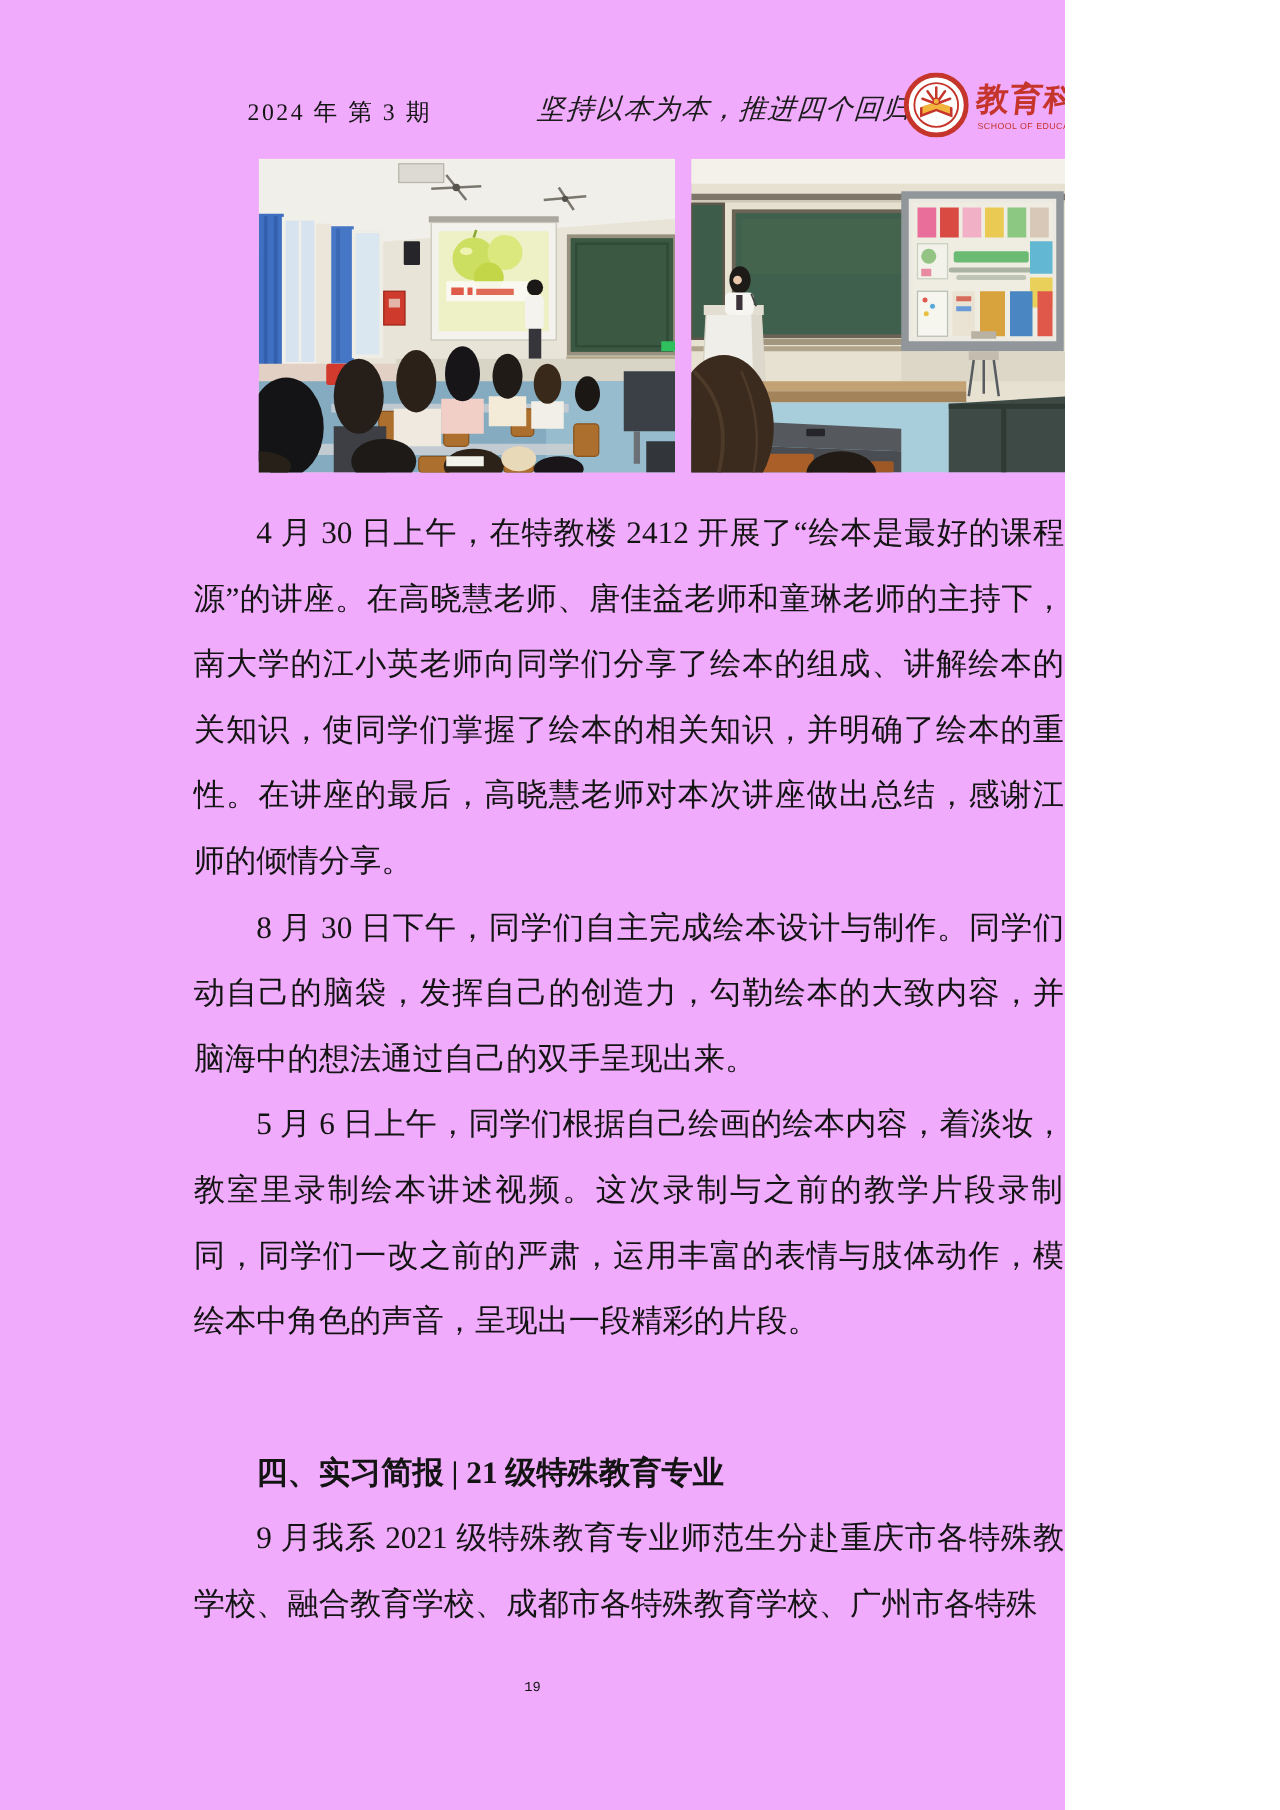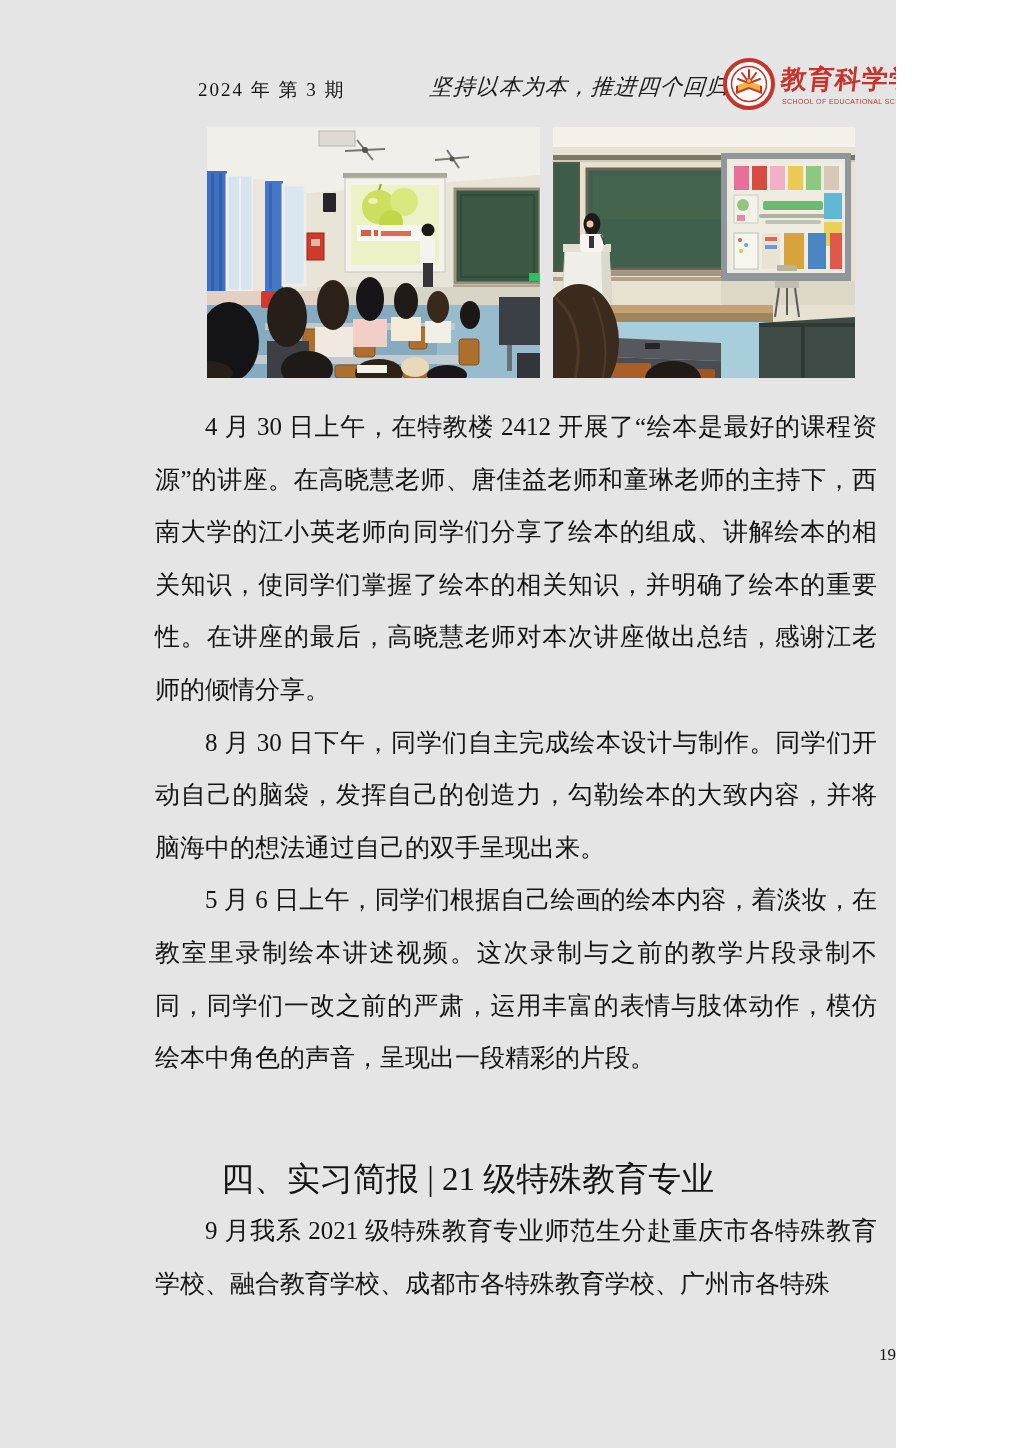--- a/index.html
+++ b/index.html
@@ -1,41 +1,41 @@
 <!DOCTYPE html>
 <html><head>
 <meta charset="utf-8">
 <style>
   html,body { margin:0; padding:0; background:#ffffff; }
   .page {
-    position:relative; width:852px; height:1448px; background:#e5e5e5;
-    font-family:"Liberation Serif","DejaVu Serif",serif; color:#141414; overflow:hidden;padding-left:44px;
+    position:relative; width:852px; height:1448px; background:#f0abfc;
+    font-family:"Liberation Serif","DejaVu Serif",serif; color:#141414; overflow:hidden;
   }
   
   .issue   { position:absolute; left:198px; top:77px; font-size:19px; letter-spacing:2px; }
   .slogan  { position:absolute; left:430px; top:72px; font-size:22px; font-style:italic;
              letter-spacing:1px; color:#1c1c1c; transform:skewX(-4deg); }
   .logo    { position:absolute; left:723px; top:56px; width:190px; height:62px; }
   .seal    { position:absolute; left:0; top:2px; width:52px; height:52px; }
   .logo-cn { position:absolute; left:58px; top:6px; width:132px; font-size:26px; font-weight:bold;
              color:#c5352b; letter-spacing:1px; transform:skewX(-6deg); white-space:nowrap; }
   .logo-en { position:absolute; left:59px; top:42px; width:132px; font-size:7px; color:#c5352b;
              letter-spacing:.4px; font-family:"Liberation Sans",sans-serif; white-space:nowrap; }
   
   .photos  { position:absolute; left:207px; top:127px; display:flex; gap:13px; }
   .ph      { display:block; }
   
   .bodytext{ position:absolute; left:155px; top:401px; width:722px; font-size:25px;
              line-height:52.6px; text-align:justify; }
   .bodytext p  { margin:0; text-indent:2em; }
-  .sec     { margin:68px 0 0 0; font-size:33px; font-weight:normal; line-height:52.6px;
+  .sec     { margin:68px 0 0 0; font-size:25px; font-weight:bold; line-height:52.6px;
              text-indent:2em; }
   
-  .footer  { position:absolute; left:0; top:1345px; width:100%; text-align:right;
-             font-size:17px; }
+  .footer  { position:absolute; left:0; top:1345px; width:100%; text-align:center;
+             font-size:11px;font-family:Liberation Mono, monospace; }
 </style>
 </head>
 <body>
 
 <div class="page">
 
   <span class="issue">2024 年 第 3 期</span>
   <span class="slogan">坚持以本为本，推进四个回归</span>
 
   <div class="logo">

